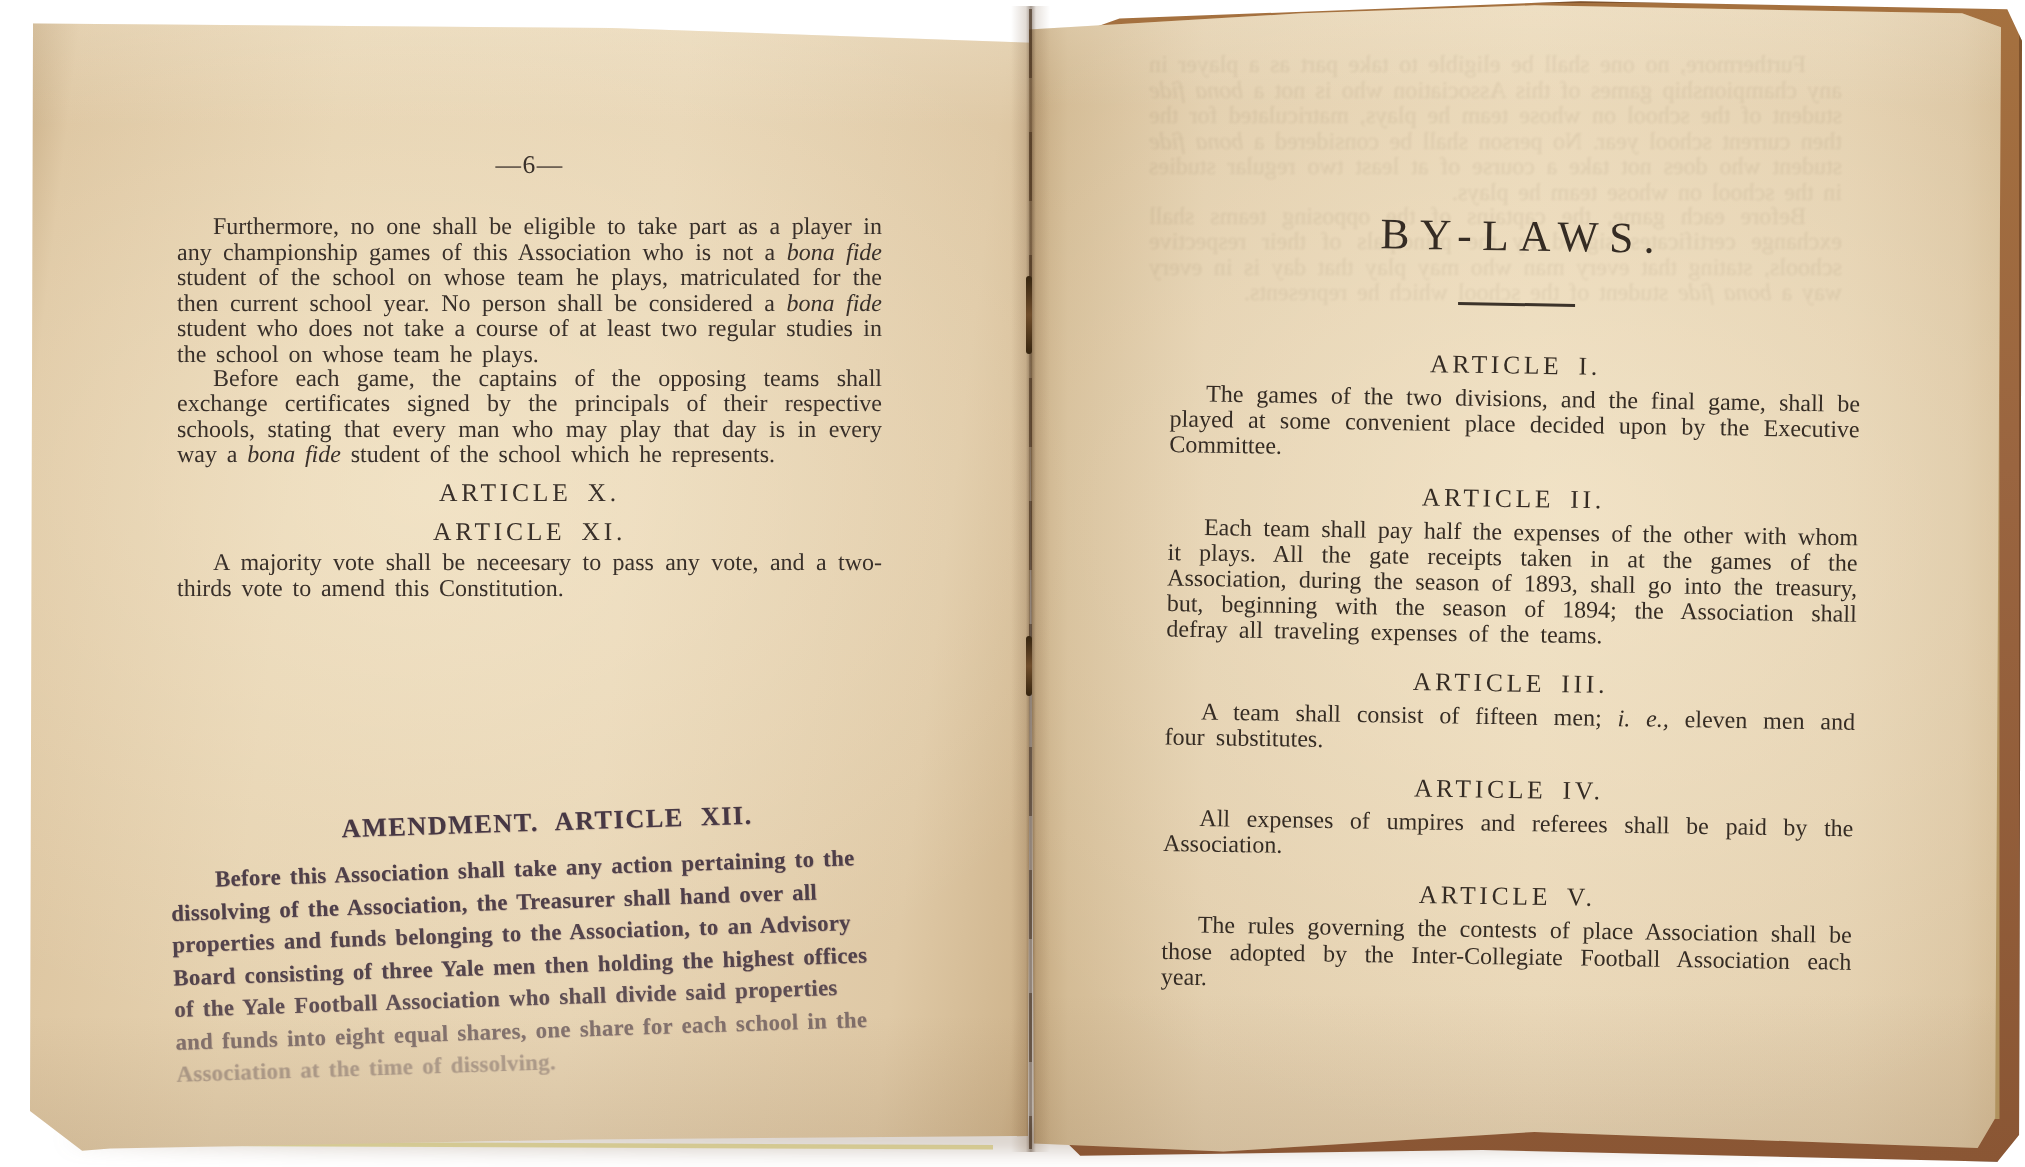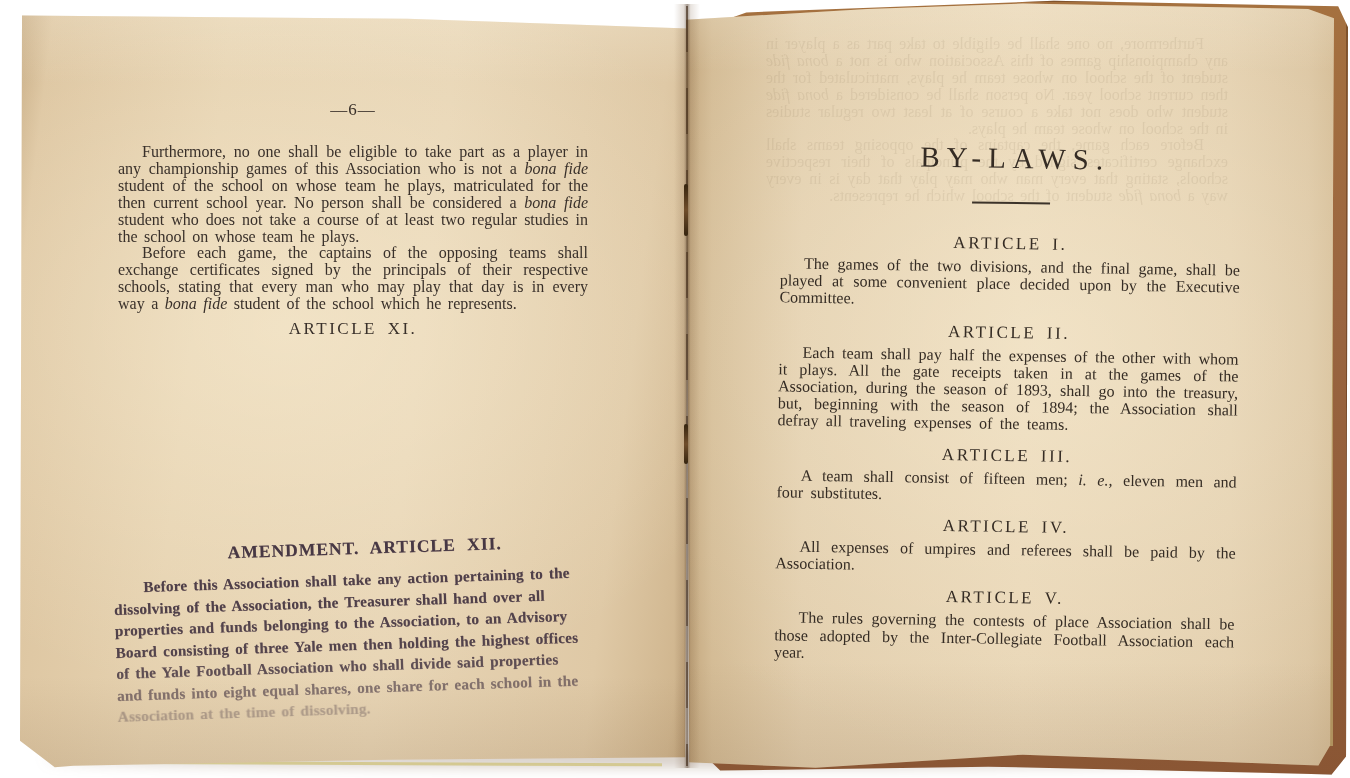--- a/index.html
+++ b/index.html
@@ -96,21 +96,23 @@
   <div class="cover"></div>
   <div class="edge-line edge-lb"></div>
   <div class="edge-line edge-rb"></div>
   <div class="edge-line edge-rr"></div>
 
   <div class="page page-left">
     <div class="col-left">
       <div class="pageno">—6—</div>
       <p class="body-p"><span>Furthermore, no one shall be eligible to take part as a player in any championship games of this Association who is not a </span><i>bona fide</i><span> student of the school on whose team he plays, matriculated for the then current school year.  No person shall be considered a </span><i>bona fide</i><span> student who does not take a course of at least two regular studies in the school on whose team he plays.</span></p>
       <p class="body-p"><span>Before each game, the captains of the opposing teams shall exchange certificates signed by the principals of their respective schools, stating that every man who may play that day is in every way a </span><i>bona fide</i><span> student of the school which he represents.</span></p>
+      <h3 class="art-h">ARTICLE X.</h3>
       <h3 class="art-h">ARTICLE XI.</h3>
+      <p class="body-p"><span>A majority vote shall be neceesary to pass any vote, and a two-thirds vote to amend this Constitution.</span></p>
     </div>
     <div class="amendment">
       <div class="am-head">AMENDMENT.  ARTICLE XII.</div>
       <div class="am-line f0">Before this Association shall take any action pertaining to the</div>
       <div class="am-line f1">dissolving of the Association, the Treasurer shall hand over all</div>
       <div class="am-line f2">properties and funds belonging to the Association, to an Advisory</div>
       <div class="am-line f3">Board consisting of three Yale men then holding the highest offices</div>
       <div class="am-line f4">of the Yale Football Association who shall divide said properties</div>
       <div class="am-line f5">and funds into eight equal shares, one share for each school in the</div>
       <div class="am-line f6">Association at the time of dissolving.</div>

